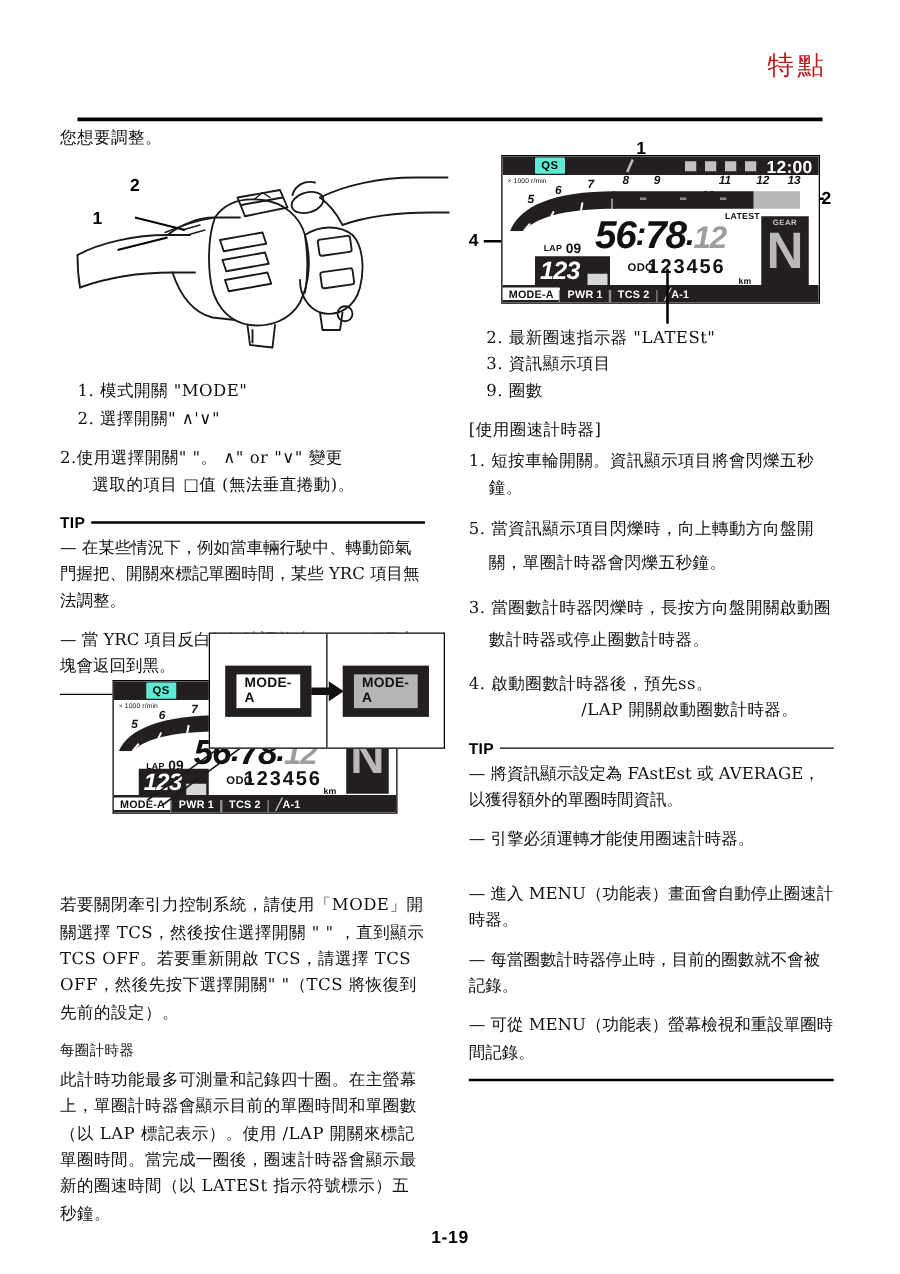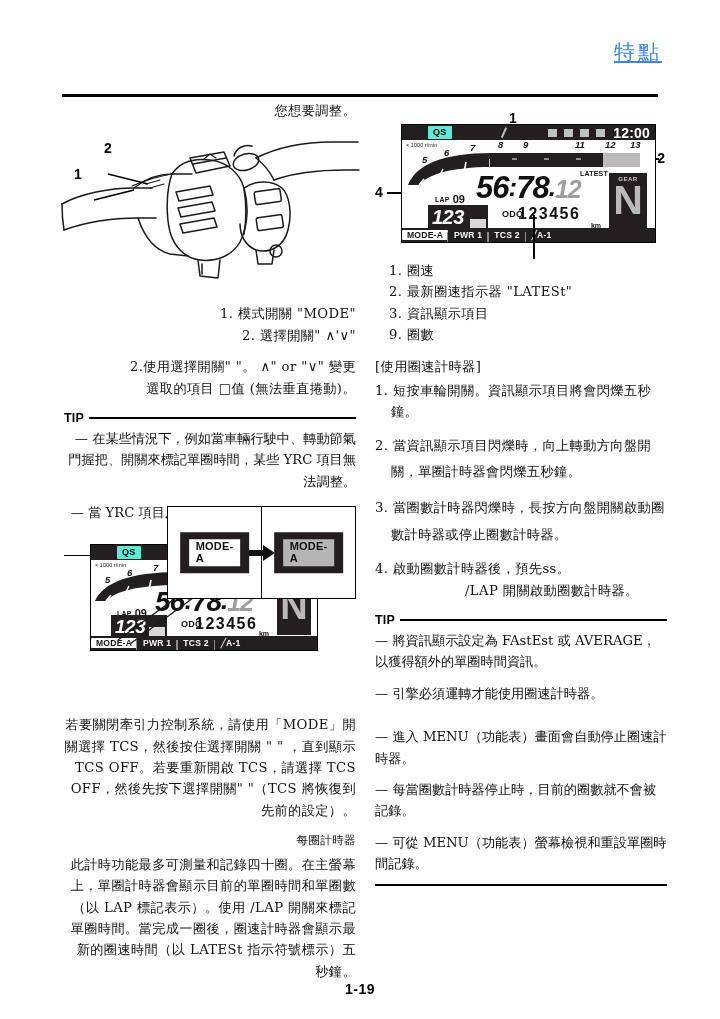--- a/index.html
+++ b/index.html
@@ -24,23 +24,22 @@
     height: 1019px;
   }
 
   .header-title {
     position: absolute;
     top: 38px;
     right: 58px;
     font-family: "DejaVu Serif", "Liberation Serif", serif;
     font-size: 21px;
     letter-spacing: 3px;
-    color: #3b82f6;
+    color: #b91c1c;
     font-weight: 500;
-    text-decoration: underline;
   }
 
   .header-rule {
     position: absolute;
     left: 62px;
     top: 94px;
     width: 596px;
     height: 3px;
     background: #000;
   }
@@ -53,24 +52,23 @@
     text-align: center;
     font-family: "Liberation Sans", sans-serif;
     font-size: 14px;
     font-weight: bold;
     letter-spacing: 0.5px;
   }
 
   
   .col-left {
     position: absolute;
-    left: 64px;
+    left: 48px;
     top: 100px;
     width: 292px;
-    text-align: right;
   }
   .col-right {
     position: absolute;
     left: 375px;
     top: 100px;
     width: 292px;
   }
 
   .cjk {
     font-family: "DejaVu Serif", "Liberation Serif", serif;
@@ -477,29 +475,28 @@
 
     <p class="cjk blk nogap" style="font-size:11.5px;margin-bottom:4px">每圈計時器</p>
 
     <p class="cjk blk">此計時功能最多可測量和記錄四十圈。在主螢幕上，單圈計時器會顯示目前的單圈時間和單圈數（以 LAP 標記表示）。使用 /LAP 開關來標記單圈時間。當完成一圈後，圈速計時器會顯示最新的圈速時間（以 LATESt 指示符號標示）五秒鐘。</p>
   </div>
 
   <div class="col-right">
 
     <div style="height:160px"></div>
 
-    <p class="cjk blk nogap indent1">1. 圈速</p>
     <p class="cjk blk nogap indent1">2. 最新圈速指示器 "LATESt"</p>
     <p class="cjk blk nogap indent1">3. 資訊顯示項目</p>
     <p class="cjk blk indent1">9. 圈數</p>
 
     <p class="cjk blk nogap" style="margin-bottom:3px">[使用圈速計時器]</p>
 
     <p class="cjk blk hang">1. 短按車輪開關。資訊顯示項目將會閃爍五秒鐘。</p>
-    <p class="cjk blk hang" style="line-height:2.0">2. 當資訊顯示項目閃爍時，向上轉動方向盤開關，單圈計時器會閃爍五秒鐘。</p>
+    <p class="cjk blk hang" style="line-height:2.0">5. 當資訊顯示項目閃爍時，向上轉動方向盤開關，單圈計時器會閃爍五秒鐘。</p>
     <p class="cjk blk hang" style="line-height:2.0">3. 當圈數計時器閃爍時，長按方向盤開關啟動圈數計時器或停止圈數計時器。</p>
     <p class="cjk blk nogap hang">4. 啟動圈數計時器後，預先ss。</p>
     <p class="cjk blk" style="padding-left:90px">/LAP 開關啟動圈數計時器。</p>
 
     <div class="tip-head">
       <span class="lbl">TIP</span>
       <span class="rule"></span>
     </div>
 
     <p class="cjk blk dash">— 將資訊顯示設定為 FAstEst 或 AVERAGE，以獲得額外的單圈時間資訊。</p>

